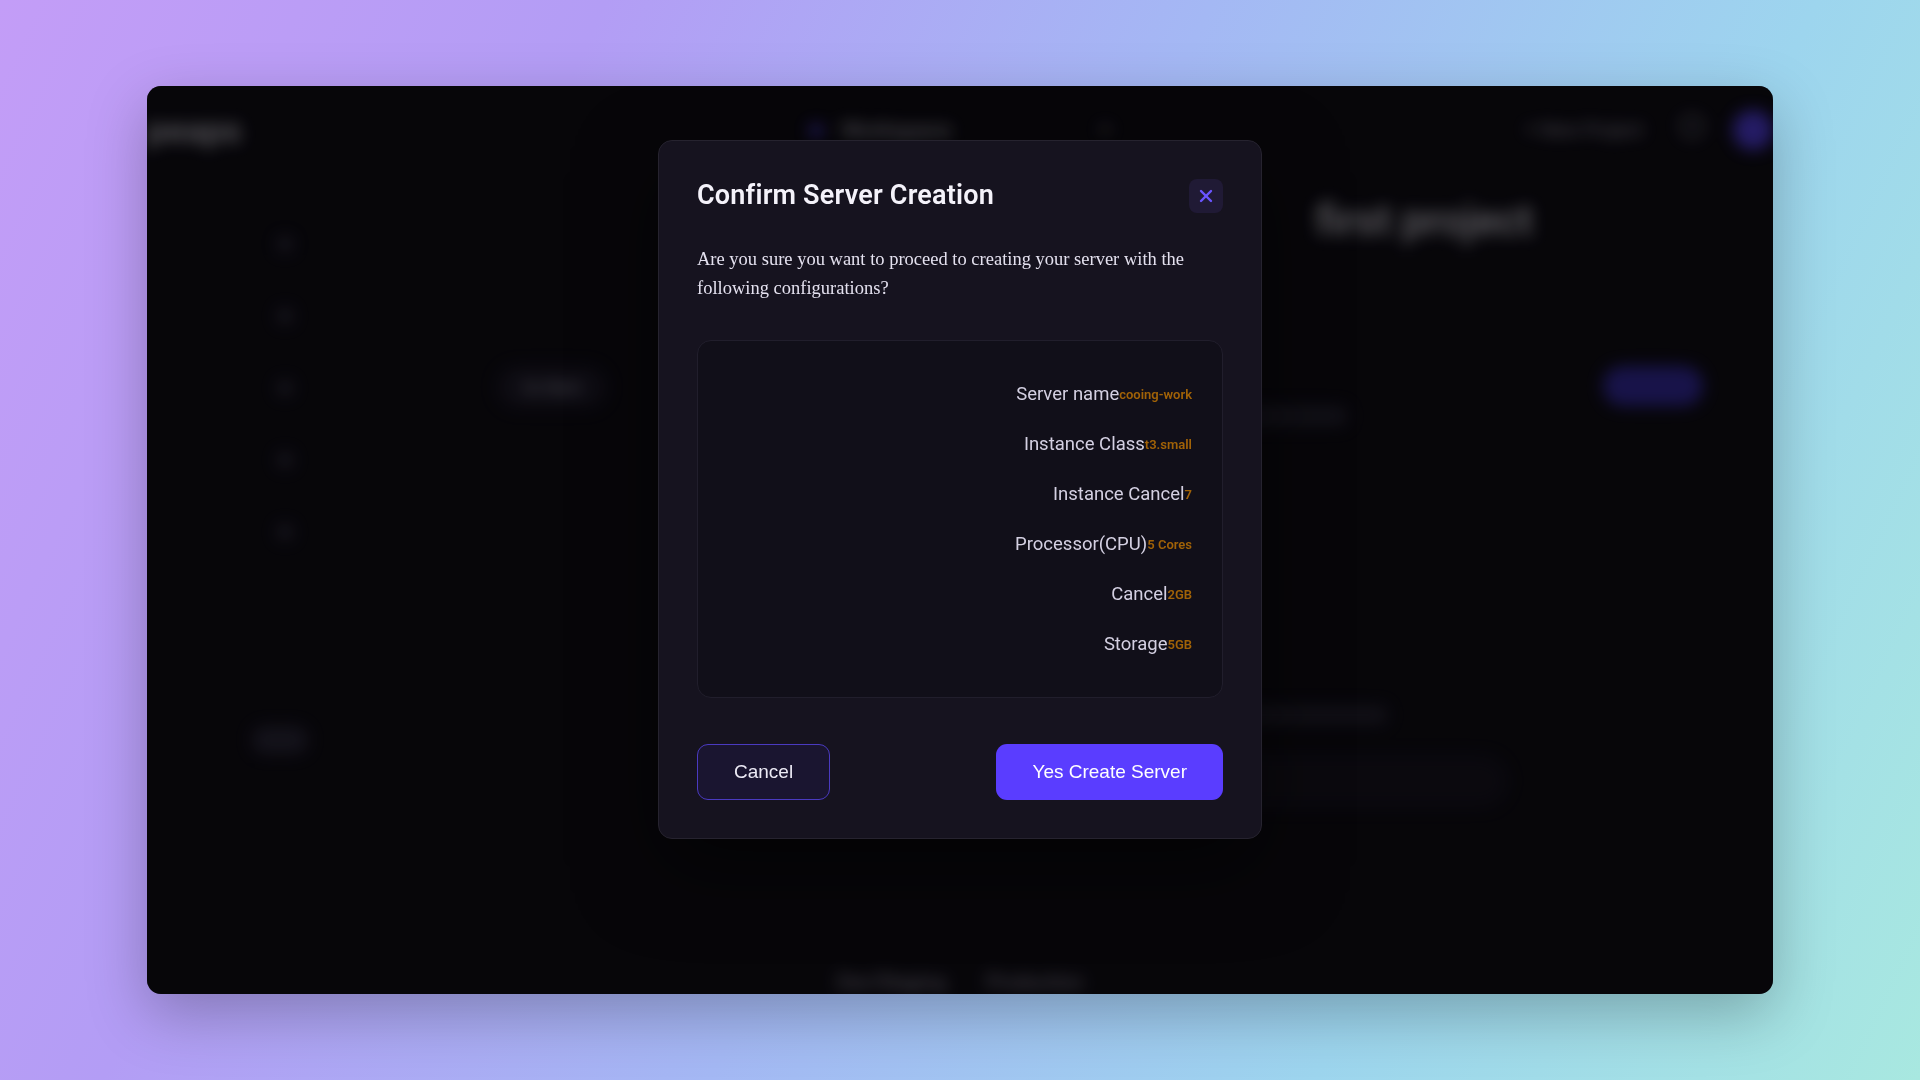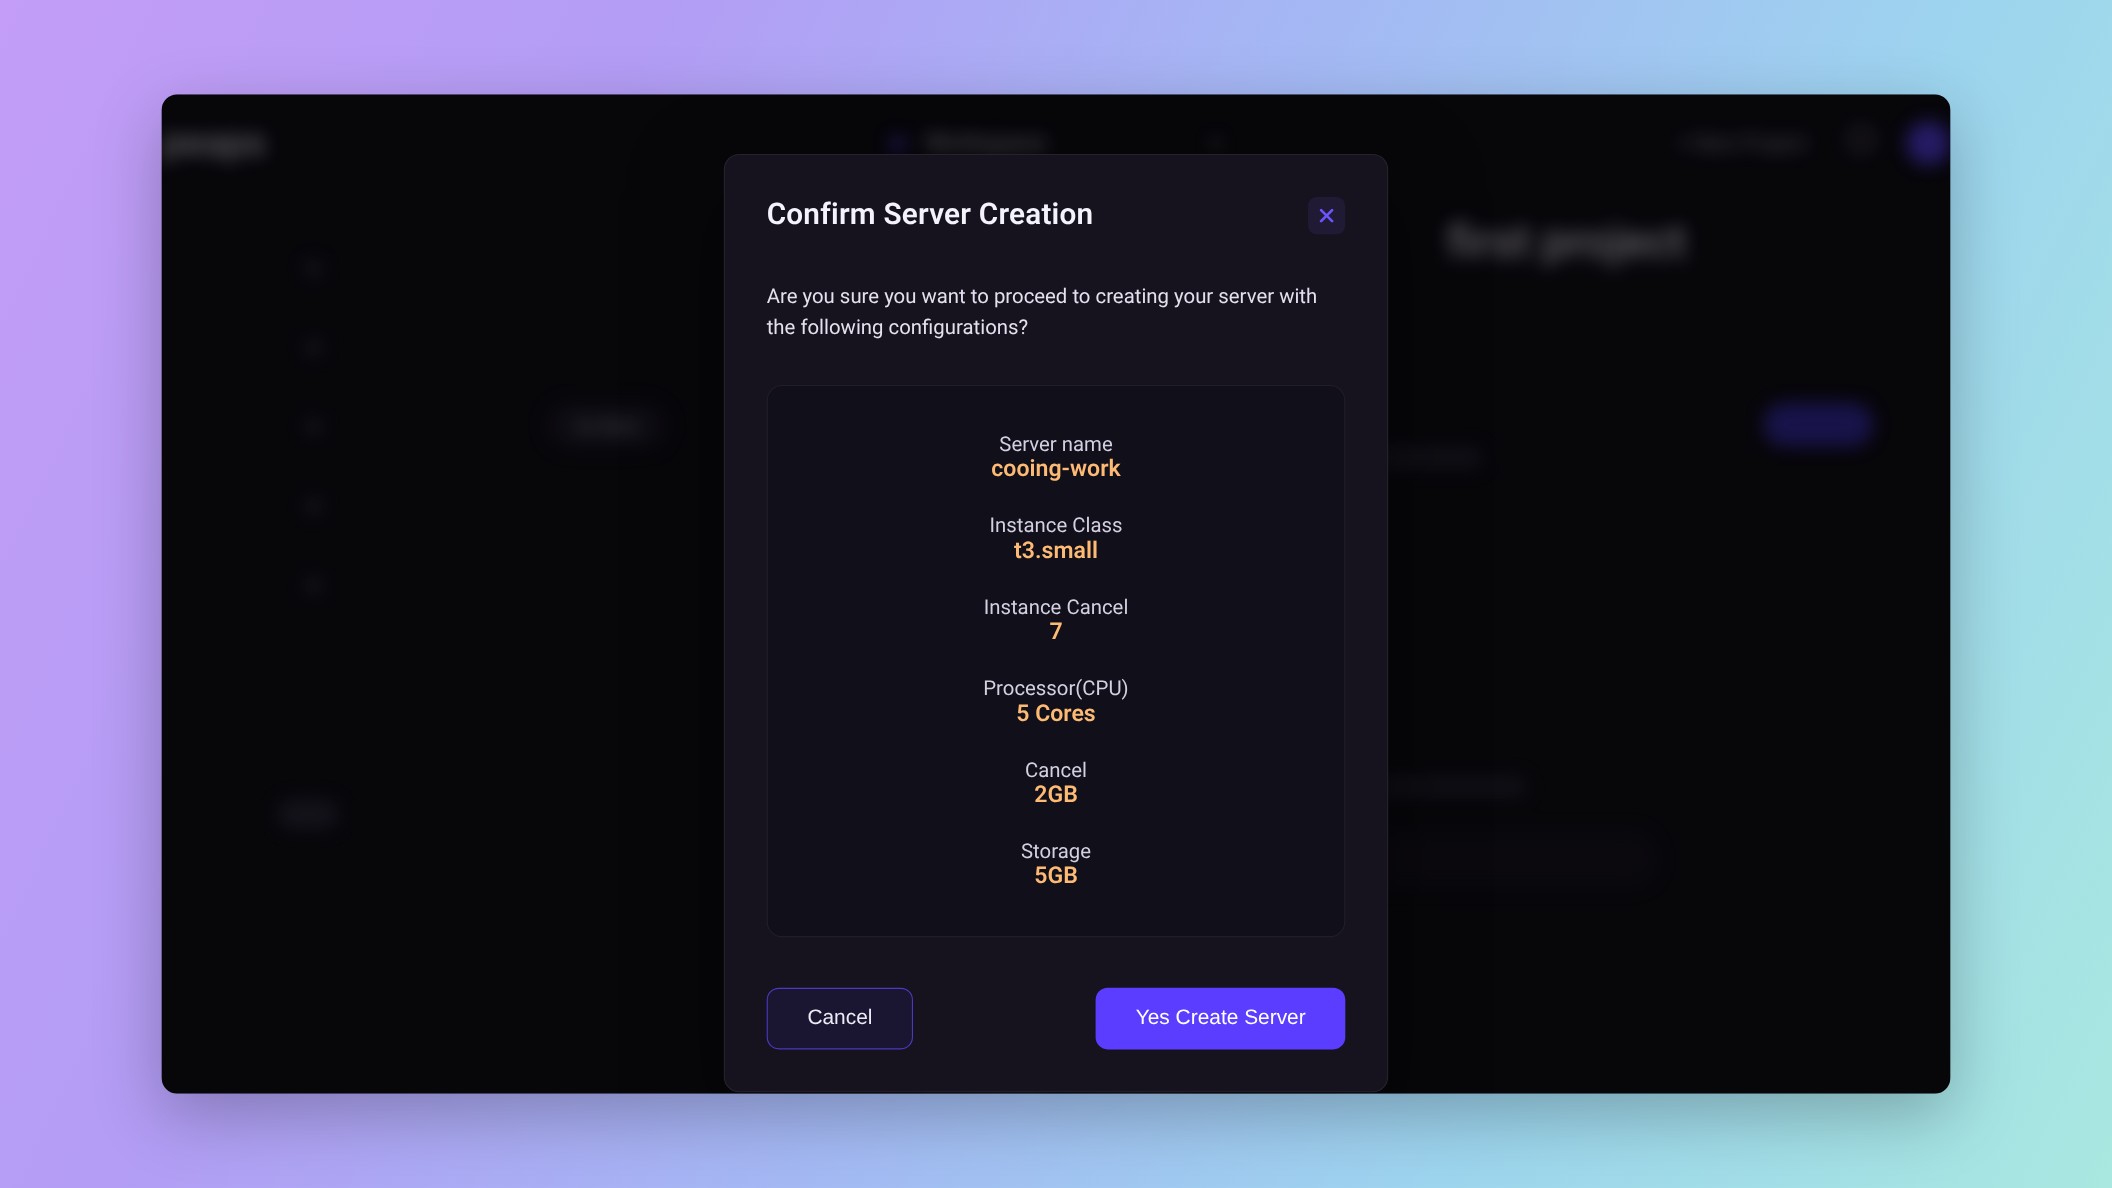--- a/index.html
+++ b/index.html
@@ -179,49 +179,49 @@
     display: flex;
     align-items: center;
     justify-content: center;
     cursor: pointer;
     border: none;
   }
   .close-btn svg { width: 16px; height: 16px; }
   .close-btn svg line { stroke: #6a55ff; stroke-width: 2.4; stroke-linecap: round; }
 
   .modal-question {
-    margin-top: 42px;
+    margin-top: 32px;
     color: #e4e1ef;
     font-size: 18.5px;
     line-height: 1.55;
     font-weight: 400;
+    font-family: Liberation Serif, serif;
   }
 
   .config-card {
     margin-top: 38px;
     background: #110f19;
     border: 1px solid #211e2c;
     border-radius: 14px;
     padding: 28px 30px;
   }
   .config-row {
     display: flex;
     justify-content: flex-end;
     align-items: center;
     padding: 14px 0;
-    flex-direction: column;
   }
   .config-label {
     color: #d4d0e2;
     font-size: 18.5px;
     font-weight: 400;
   }
   .config-value {
-    color: #fdba74;
-    font-size: 21px;
+    color: #a16207;
+    font-size: 13px;
     font-weight: 600;
   }
 
   .modal-actions {
     margin-top: 46px;
     display: flex;
     justify-content: space-between;
     align-items: center;
   }
   .btn {

